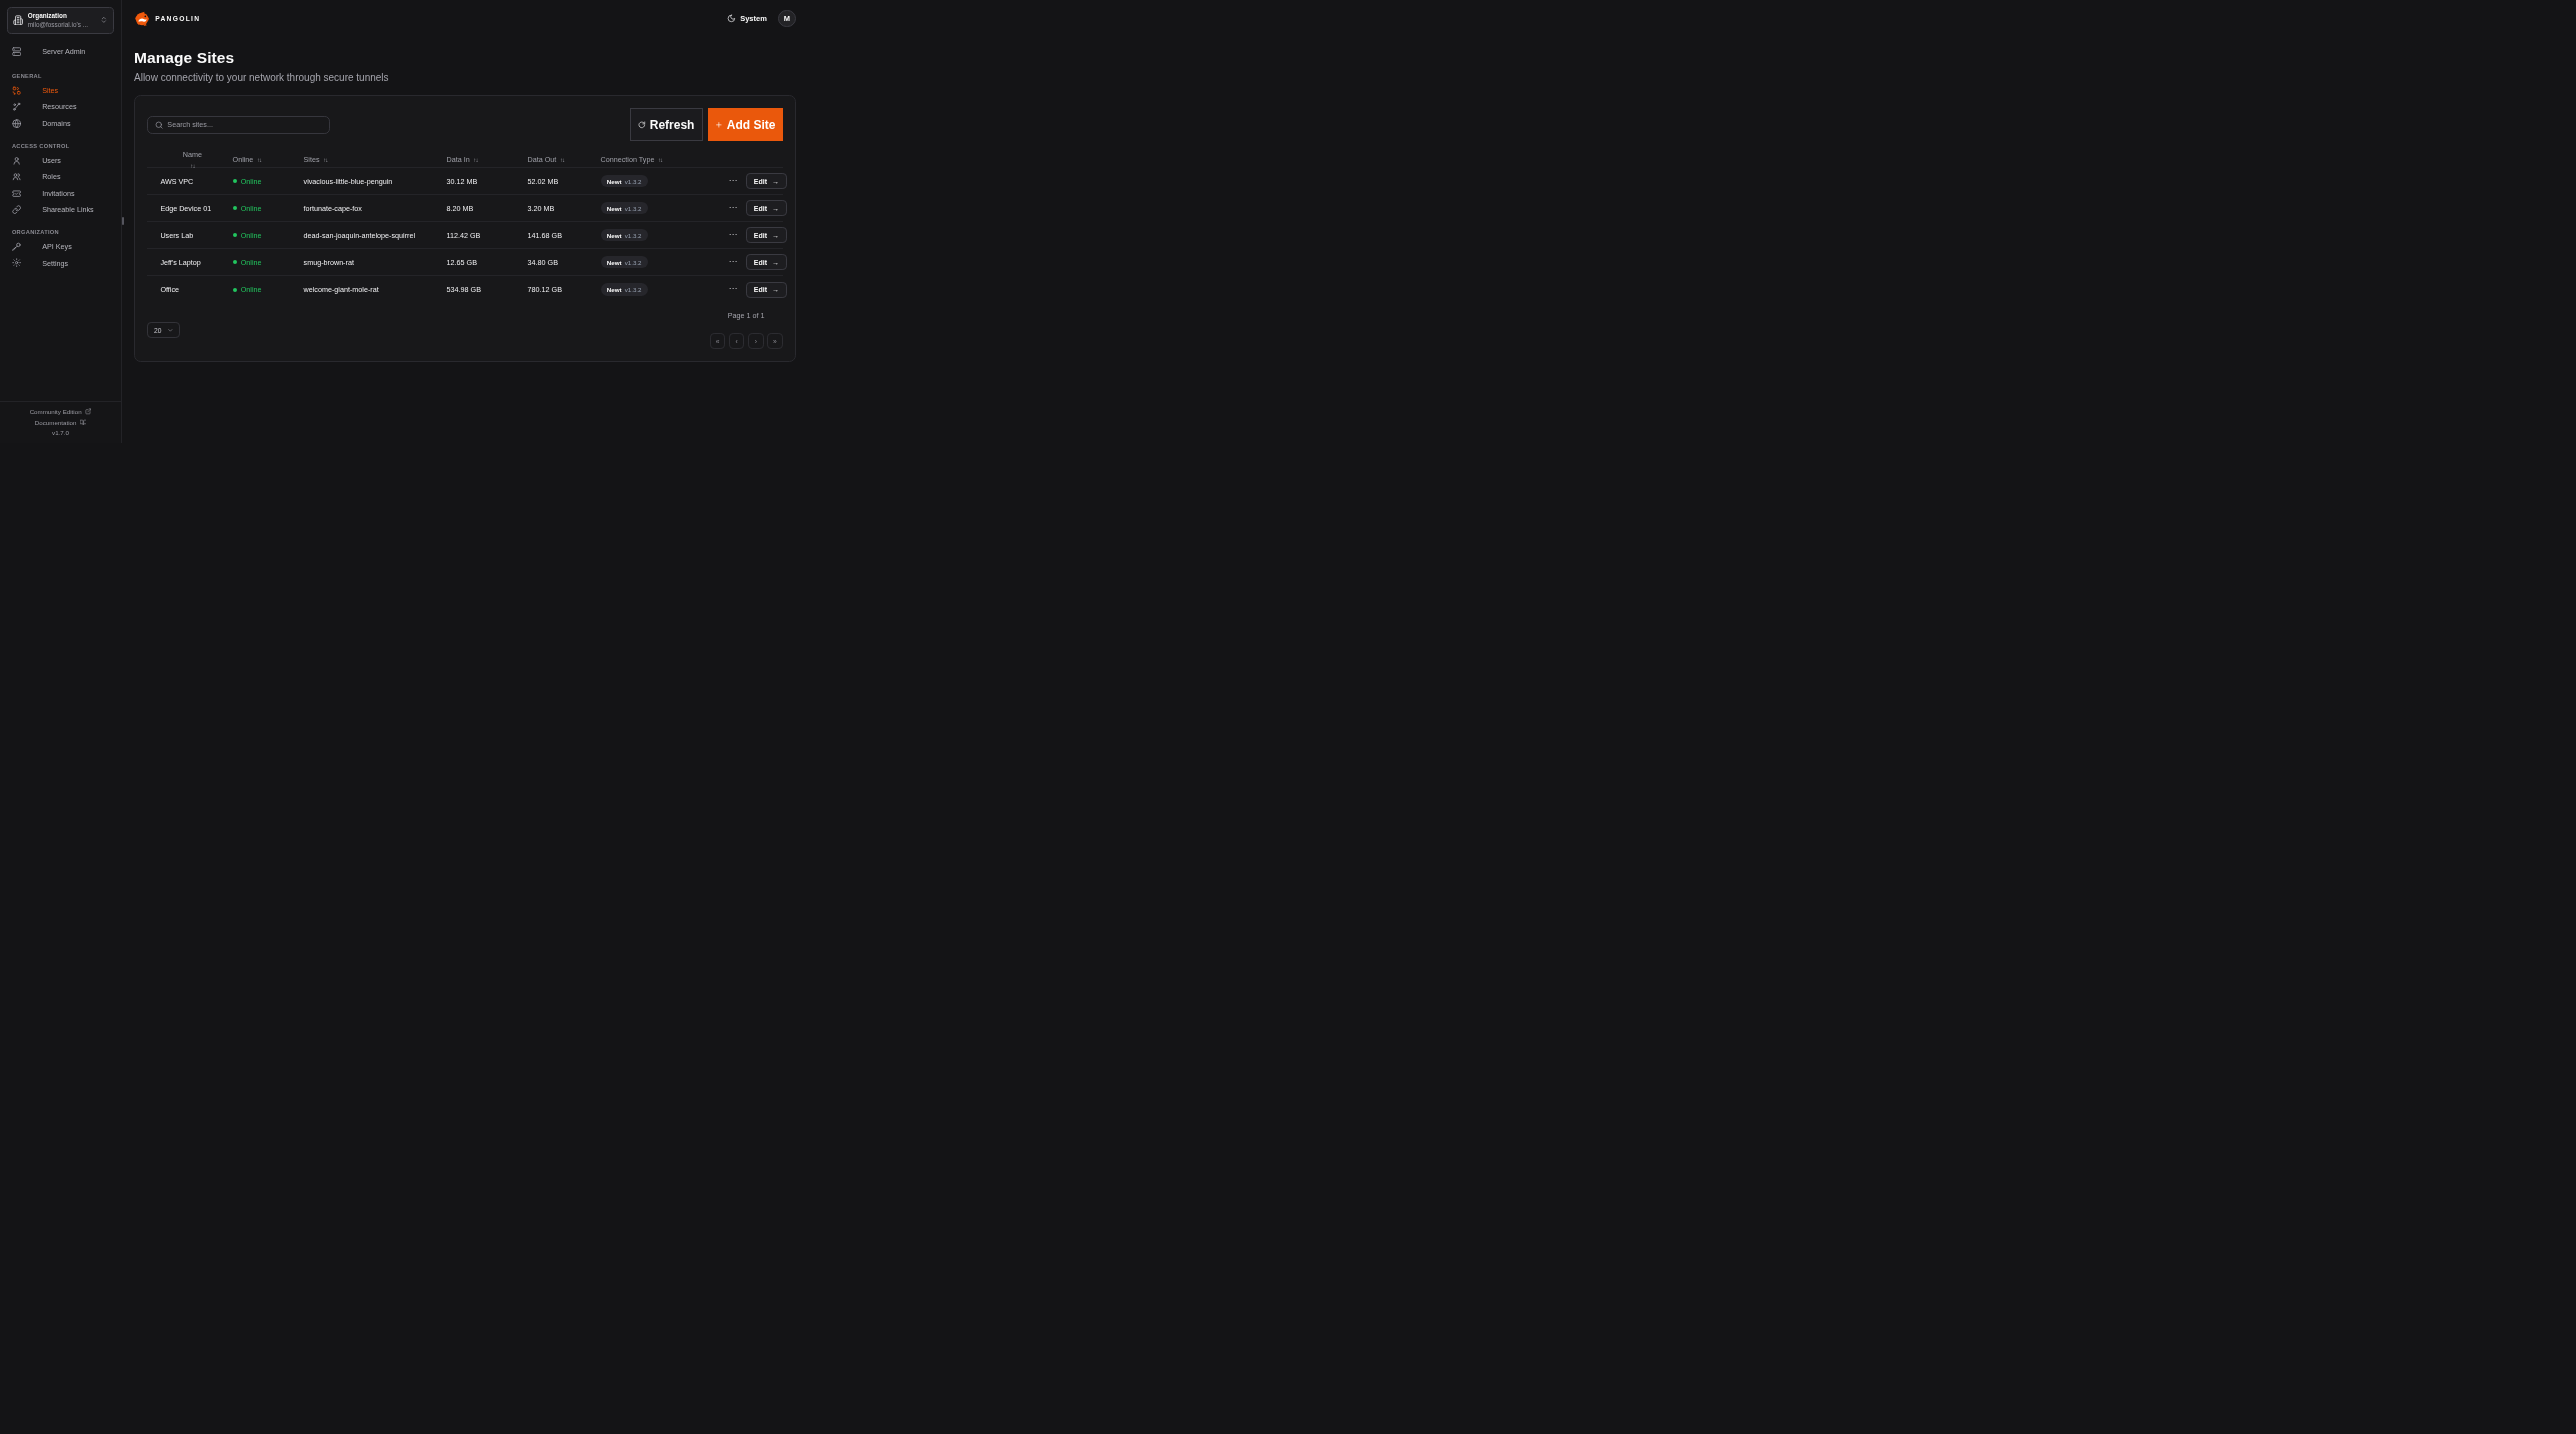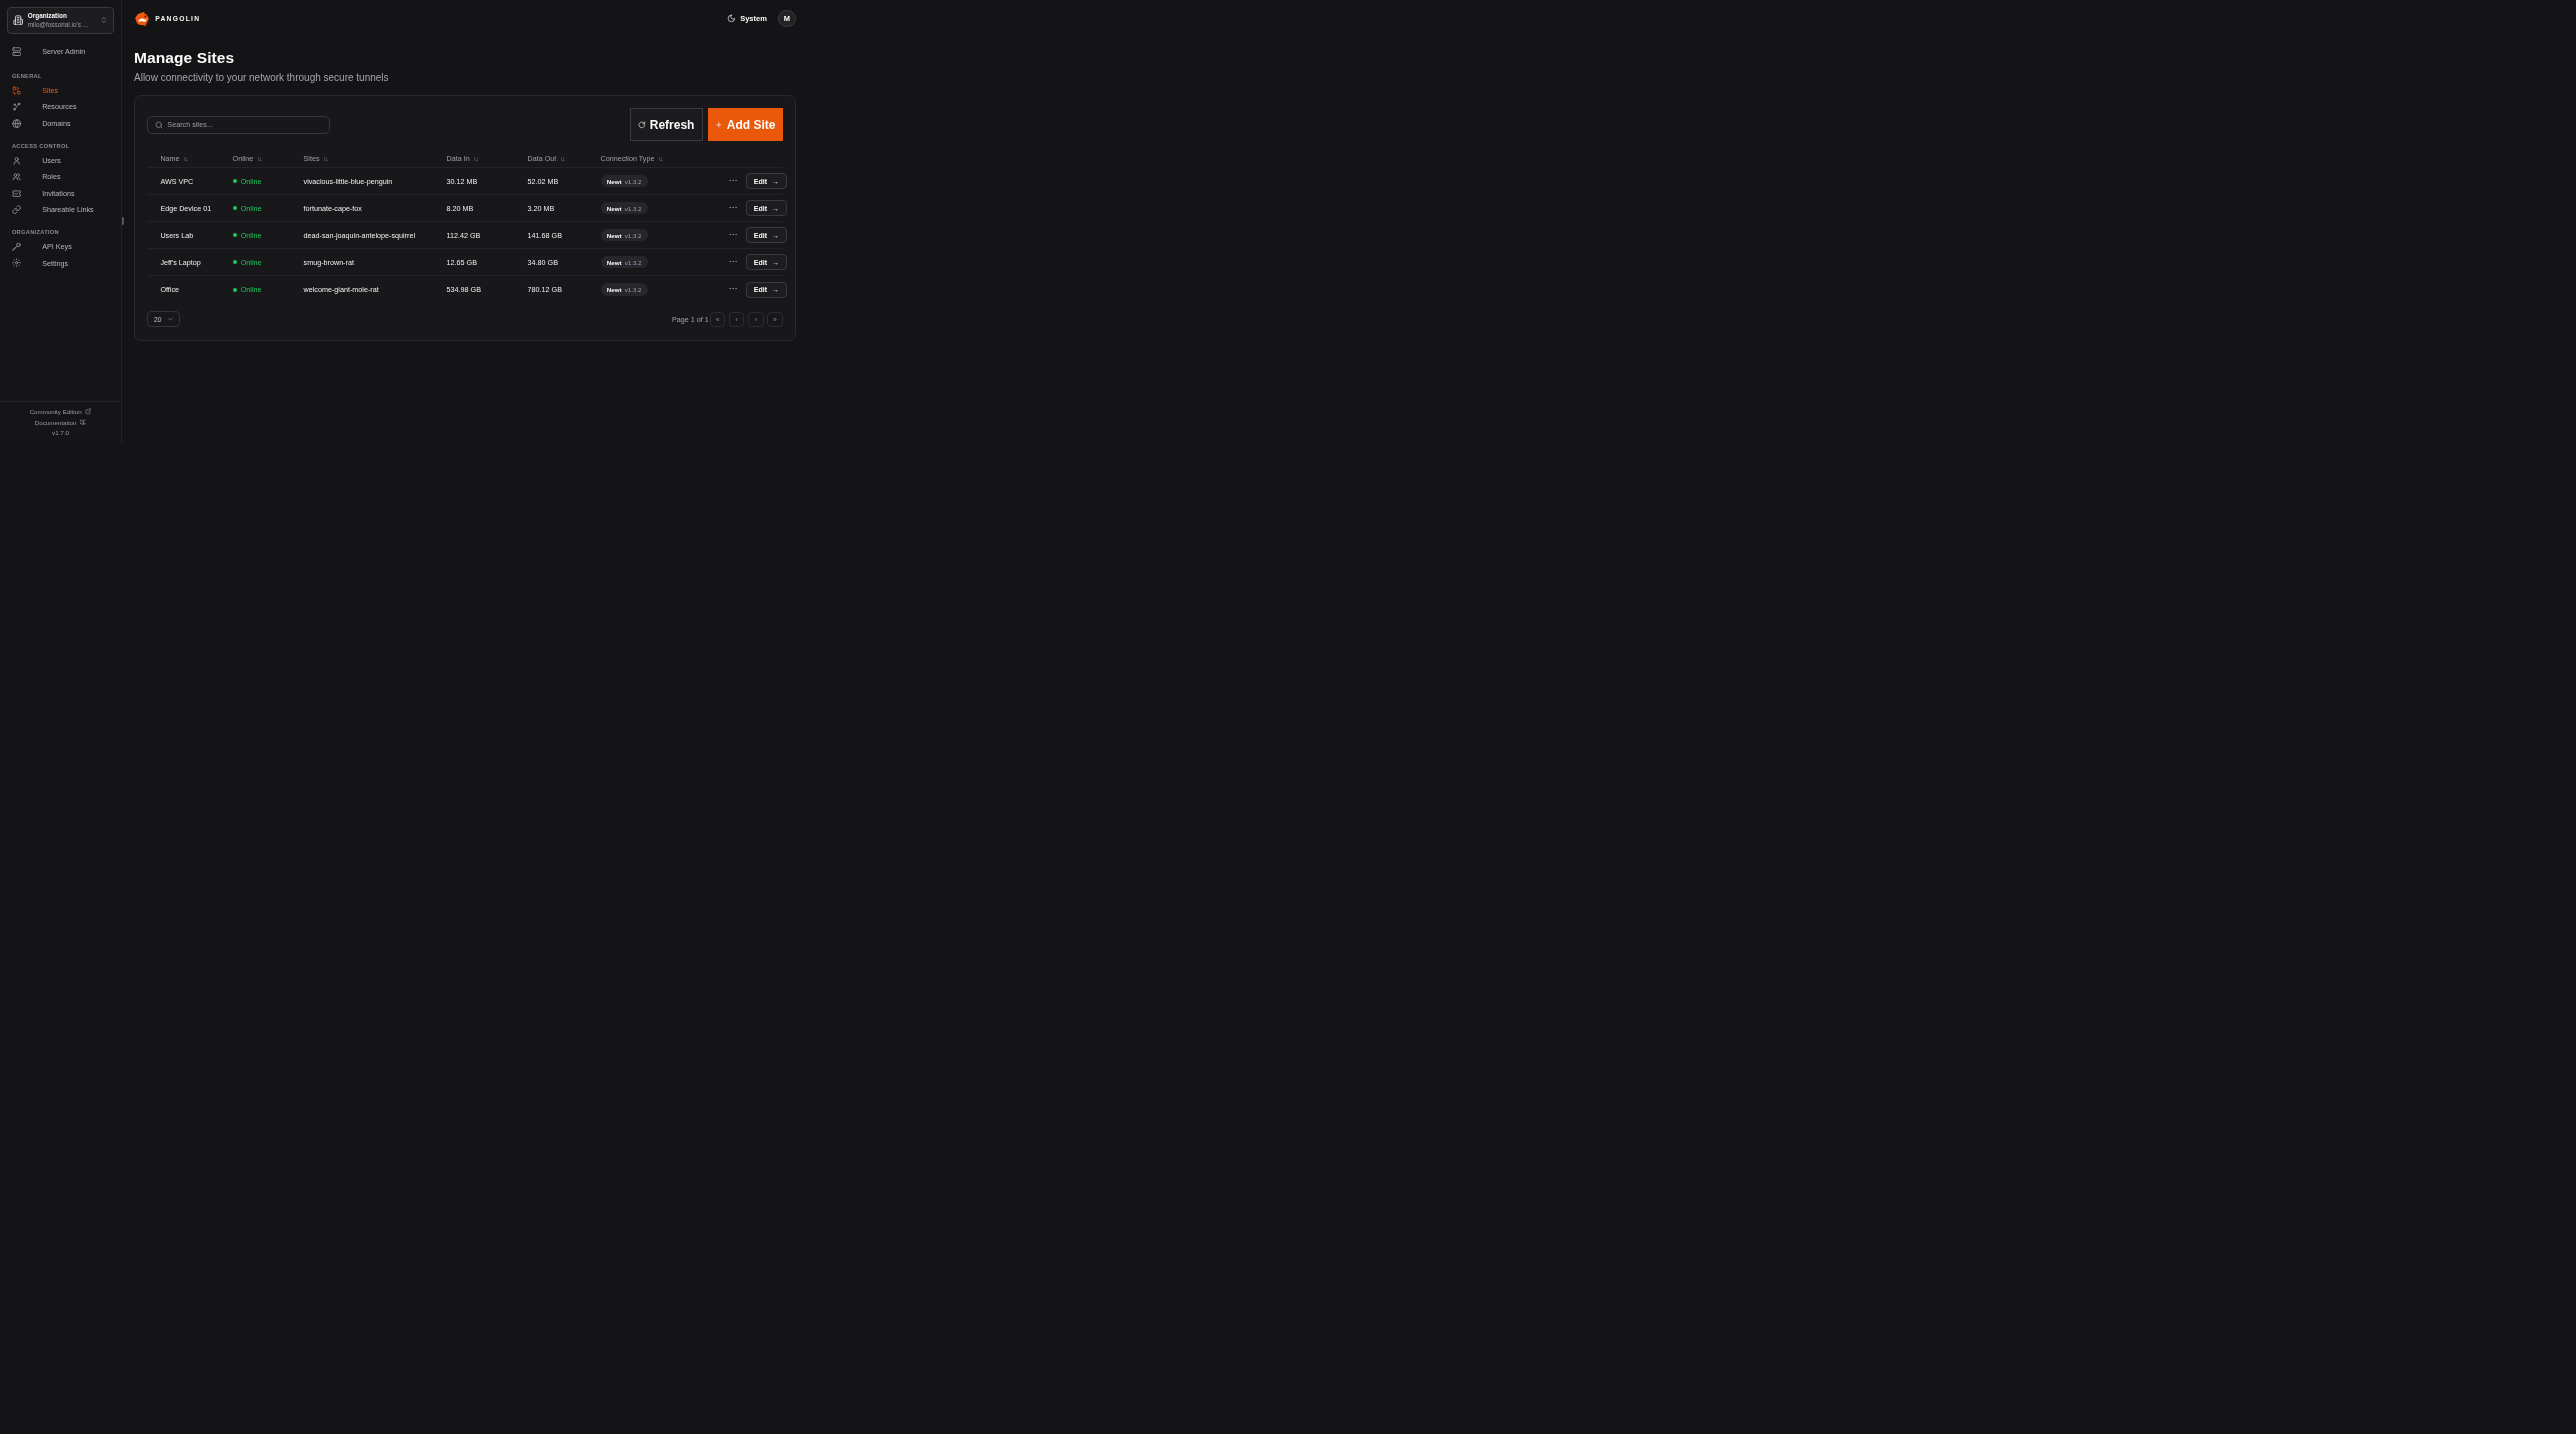--- a/index.html
+++ b/index.html
@@ -110,21 +110,21 @@
   .thead, .trow {
     display:grid;
     grid-template-columns:77px 71px 143px 81px 73px 126px 1fr;
     align-items:center;
   }
   .thead { height:18.5px; border-bottom:0.5px solid #242428; }
   .th {
     display:flex; align-items:center; gap:3.6px;
     font-size:7.2px; color:#9fa0a8; padding-left:8.2px; cursor:pointer;
   }
-  .th.first { padding-left:13px; }
+  .th.first { padding-left:13px;flex-direction:column; }
   .sort-glyph { font-size:6.2px; color:#9fa0a8; letter-spacing:-1px; }
   .trow { height:27px; border-bottom:0.5px solid #242428; }
   .trow:last-child { border-bottom:none; }
   .td { font-size:7.2px; color:#f1f1f3; padding-left:8.2px; display:flex; align-items:center; }
   .td.first { padding-left:13px; }
   .online-cell { gap:4.1px; color:#22c55e; }
   .dot { width:4.1px; height:4.1px; border-radius:50%; background:#22c55e; flex:none; }
   .badge {
     display:inline-flex; align-items:center; gap:3.1px;
     background:#26262b; border-radius:515px; padding:2.6px 6.2px;
@@ -143,21 +143,21 @@
   }
   .edit-btn .arrow { font-size:7.2px; }
 
   
   .card-footer { margin-top:8.2px; display:flex; align-items:center; justify-content:space-between; }
   .page-size {
     display:flex; align-items:center; gap:5.2px; height:16px; padding:0 5.7px;
     border:0.5px solid #333339; border-radius:4.1px; background:transparent;
     color:#c9c9cf; font-size:6.7px; cursor:pointer;
   }
-  .pager { display:flex; align-items:center; gap:1px; }
+  .pager { display:flex; align-items:center; gap:13px;flex-direction:column; }
   .pager-status { font-size:7.2px; color:#a4a4ac; }
   .pager-buttons { display:flex; gap:3.6px; }
   .pg-btn {
     width:15.5px; height:15.5px; border-radius:4.1px; border:0.5px solid #2c2c31;
     background:transparent; color:#8b8b93; font-size:6.7px; cursor:pointer;
     display:flex; align-items:center; justify-content:center; font-family:inherit;
   }
 </style>
 </head>
 <body>

